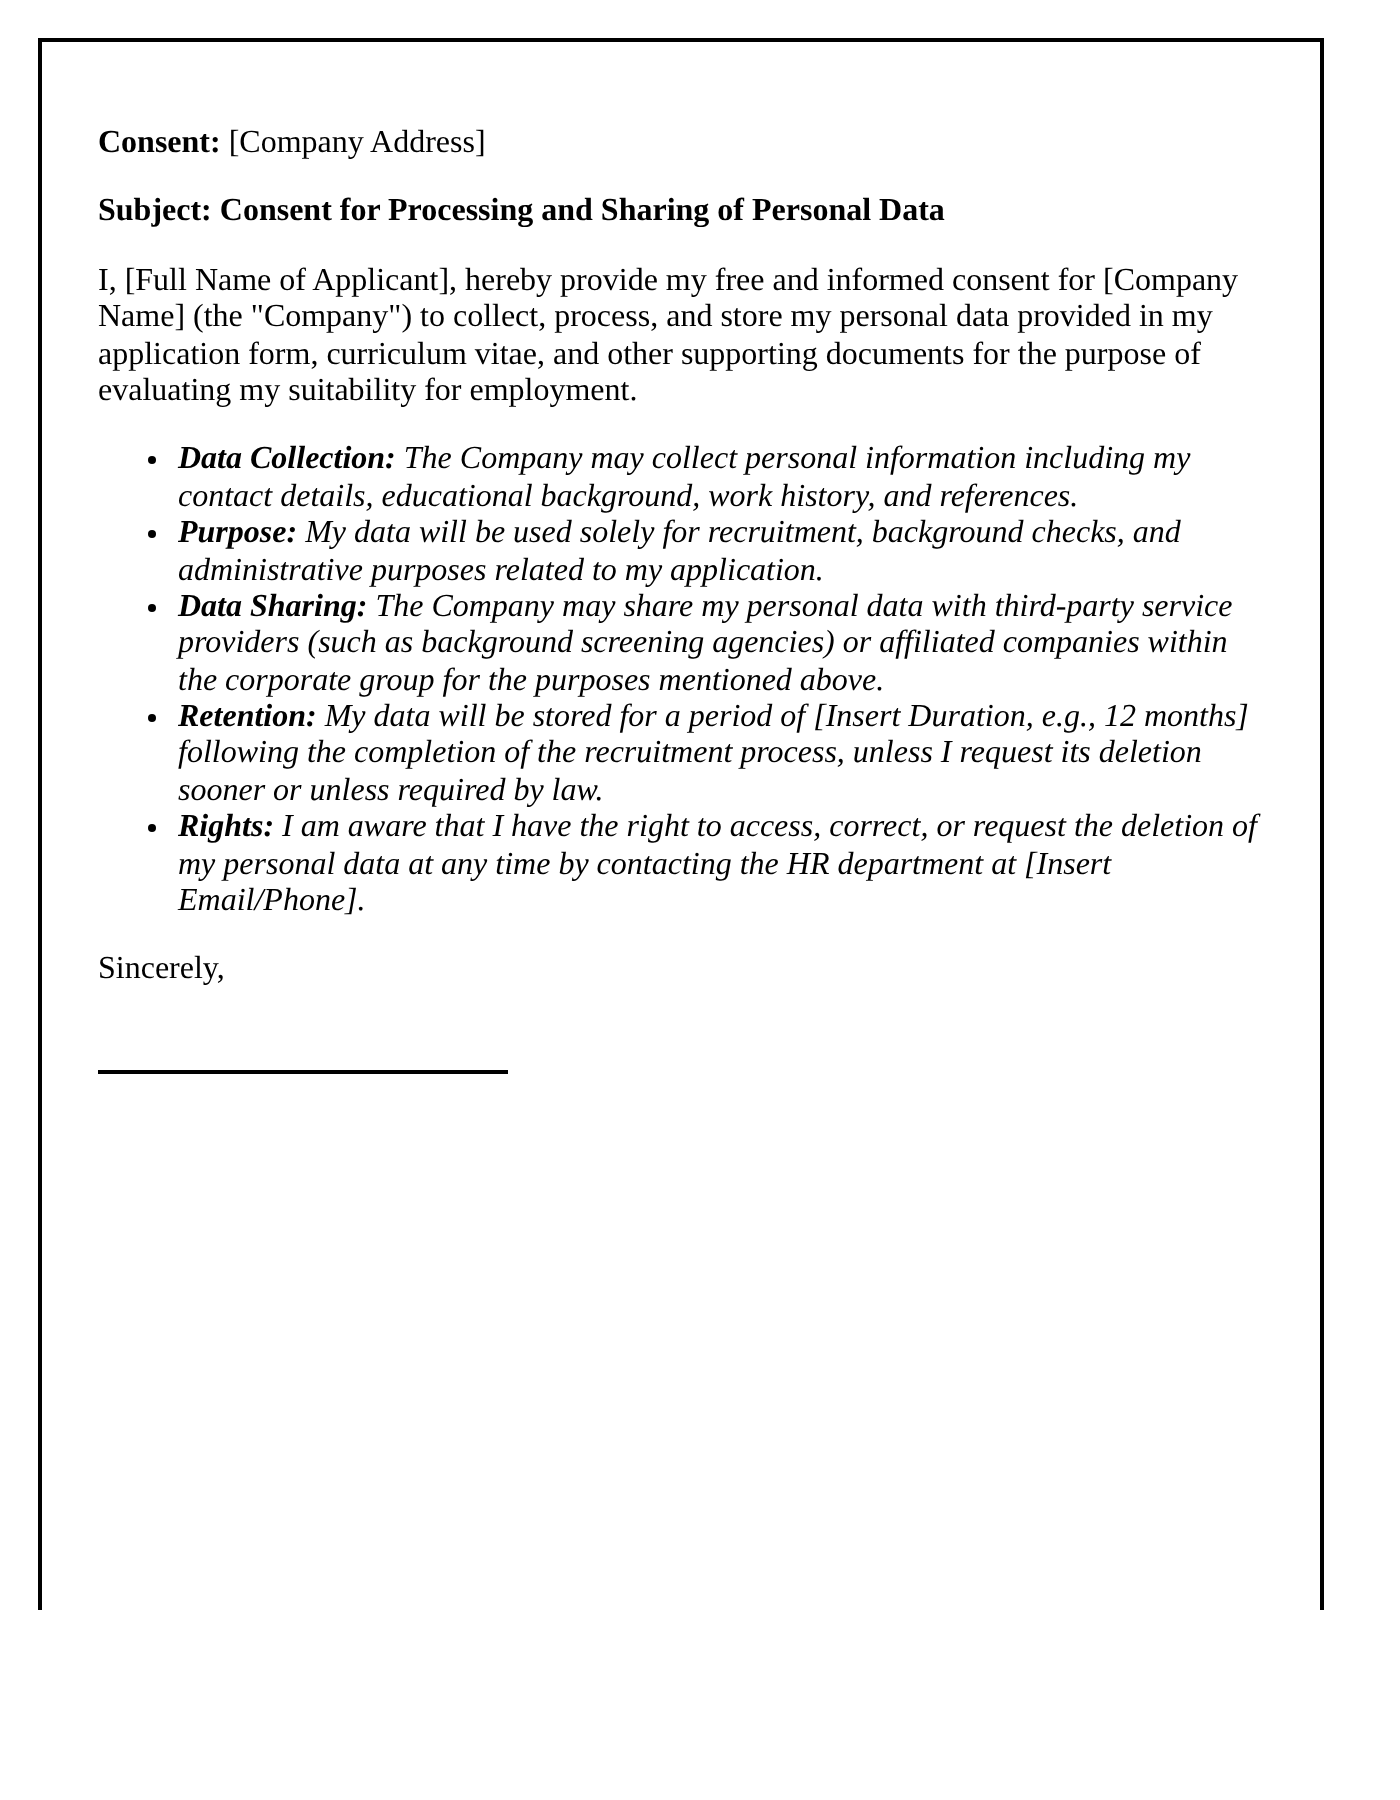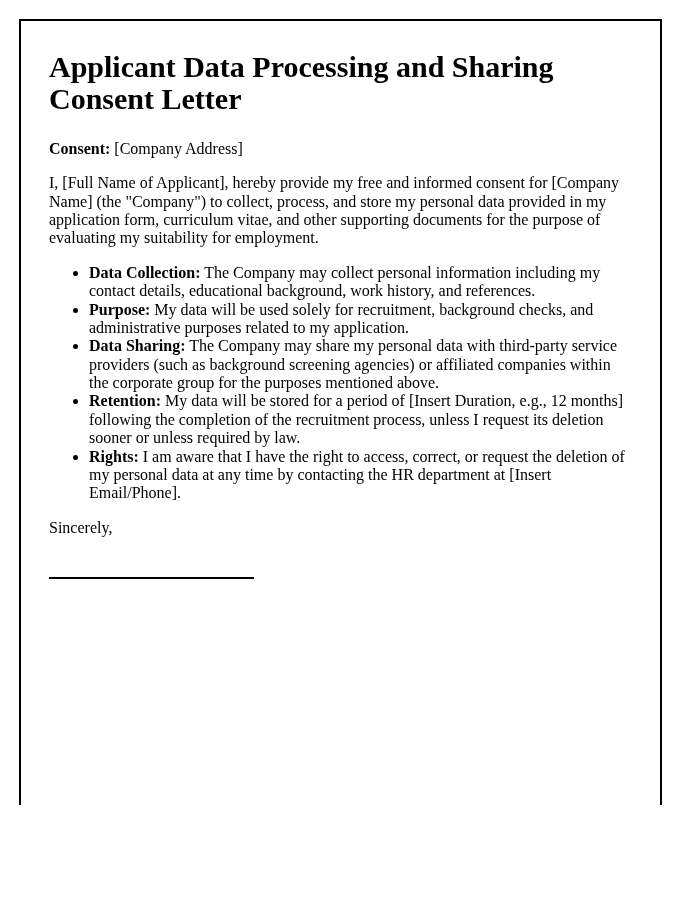--- a/index.html
+++ b/index.html
@@ -35,44 +35,45 @@
   p {
     font-size: 16px;
     line-height: 1.15;
     margin: 16px 0;
   }
   ul.consent-list {
     margin: 16px 0;
     padding-left: 40px;
     font-size: 16px;
     line-height: 1.15;
+    font-style: italic;
   }
   ul.consent-list li {
     margin: 0;
   }
   strong { font-weight: bold; }
   .sig-line {
     display: inline-block;
     width: 205px;
     height: 12px;
     border-bottom: 2px solid #000000;
   }
   .sig-block { margin-top: 28px; }
 </style>
 </head>
 <body>
 
 <div class="letter-card">
 
-  <h1 class="doc-title">Applicant Data Processing and Sharing Consent Letter</h1>
 
 
 
   <p><strong>Consent:</strong><span> [Company Address]</span></p>
 
+  <p><strong>Subject: Consent for Processing and Sharing of Personal Data</strong></p>
 
 
   <p>I, [Full Name of Applicant], hereby provide my free and informed consent for [Company Name] (the "Company") to collect, process, and store my personal data provided in my application form, curriculum vitae, and other supporting documents for the purpose of evaluating my suitability for employment.</p>
 
 
   <ul class="consent-list">
     <li><strong>Data Collection:</strong><span> The Company may collect personal information including my contact details, educational background, work history, and references.</span></li>
     <li><strong>Purpose:</strong><span> My data will be used solely for recruitment, background checks, and administrative purposes related to my application.</span></li>
     <li><strong>Data Sharing:</strong><span> The Company may share my personal data with third-party service providers (such as background screening agencies) or affiliated companies within the corporate group for the purposes mentioned above.</span></li>
     <li><strong>Retention:</strong><span> My data will be stored for a period of [Insert Duration, e.g., 12 months] following the completion of the recruitment process, unless I request its deletion sooner or unless required by law.</span></li>

